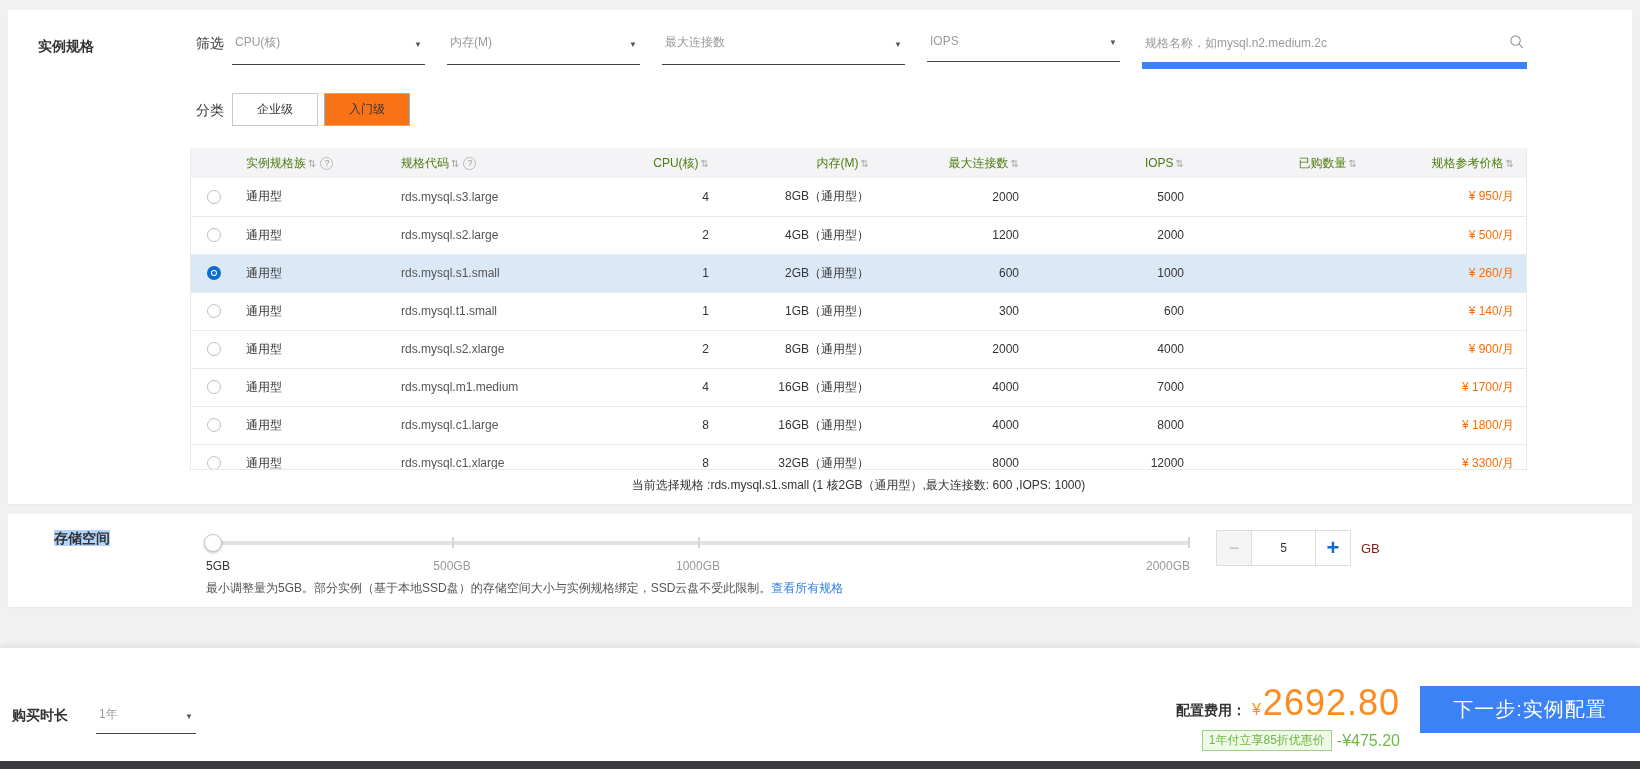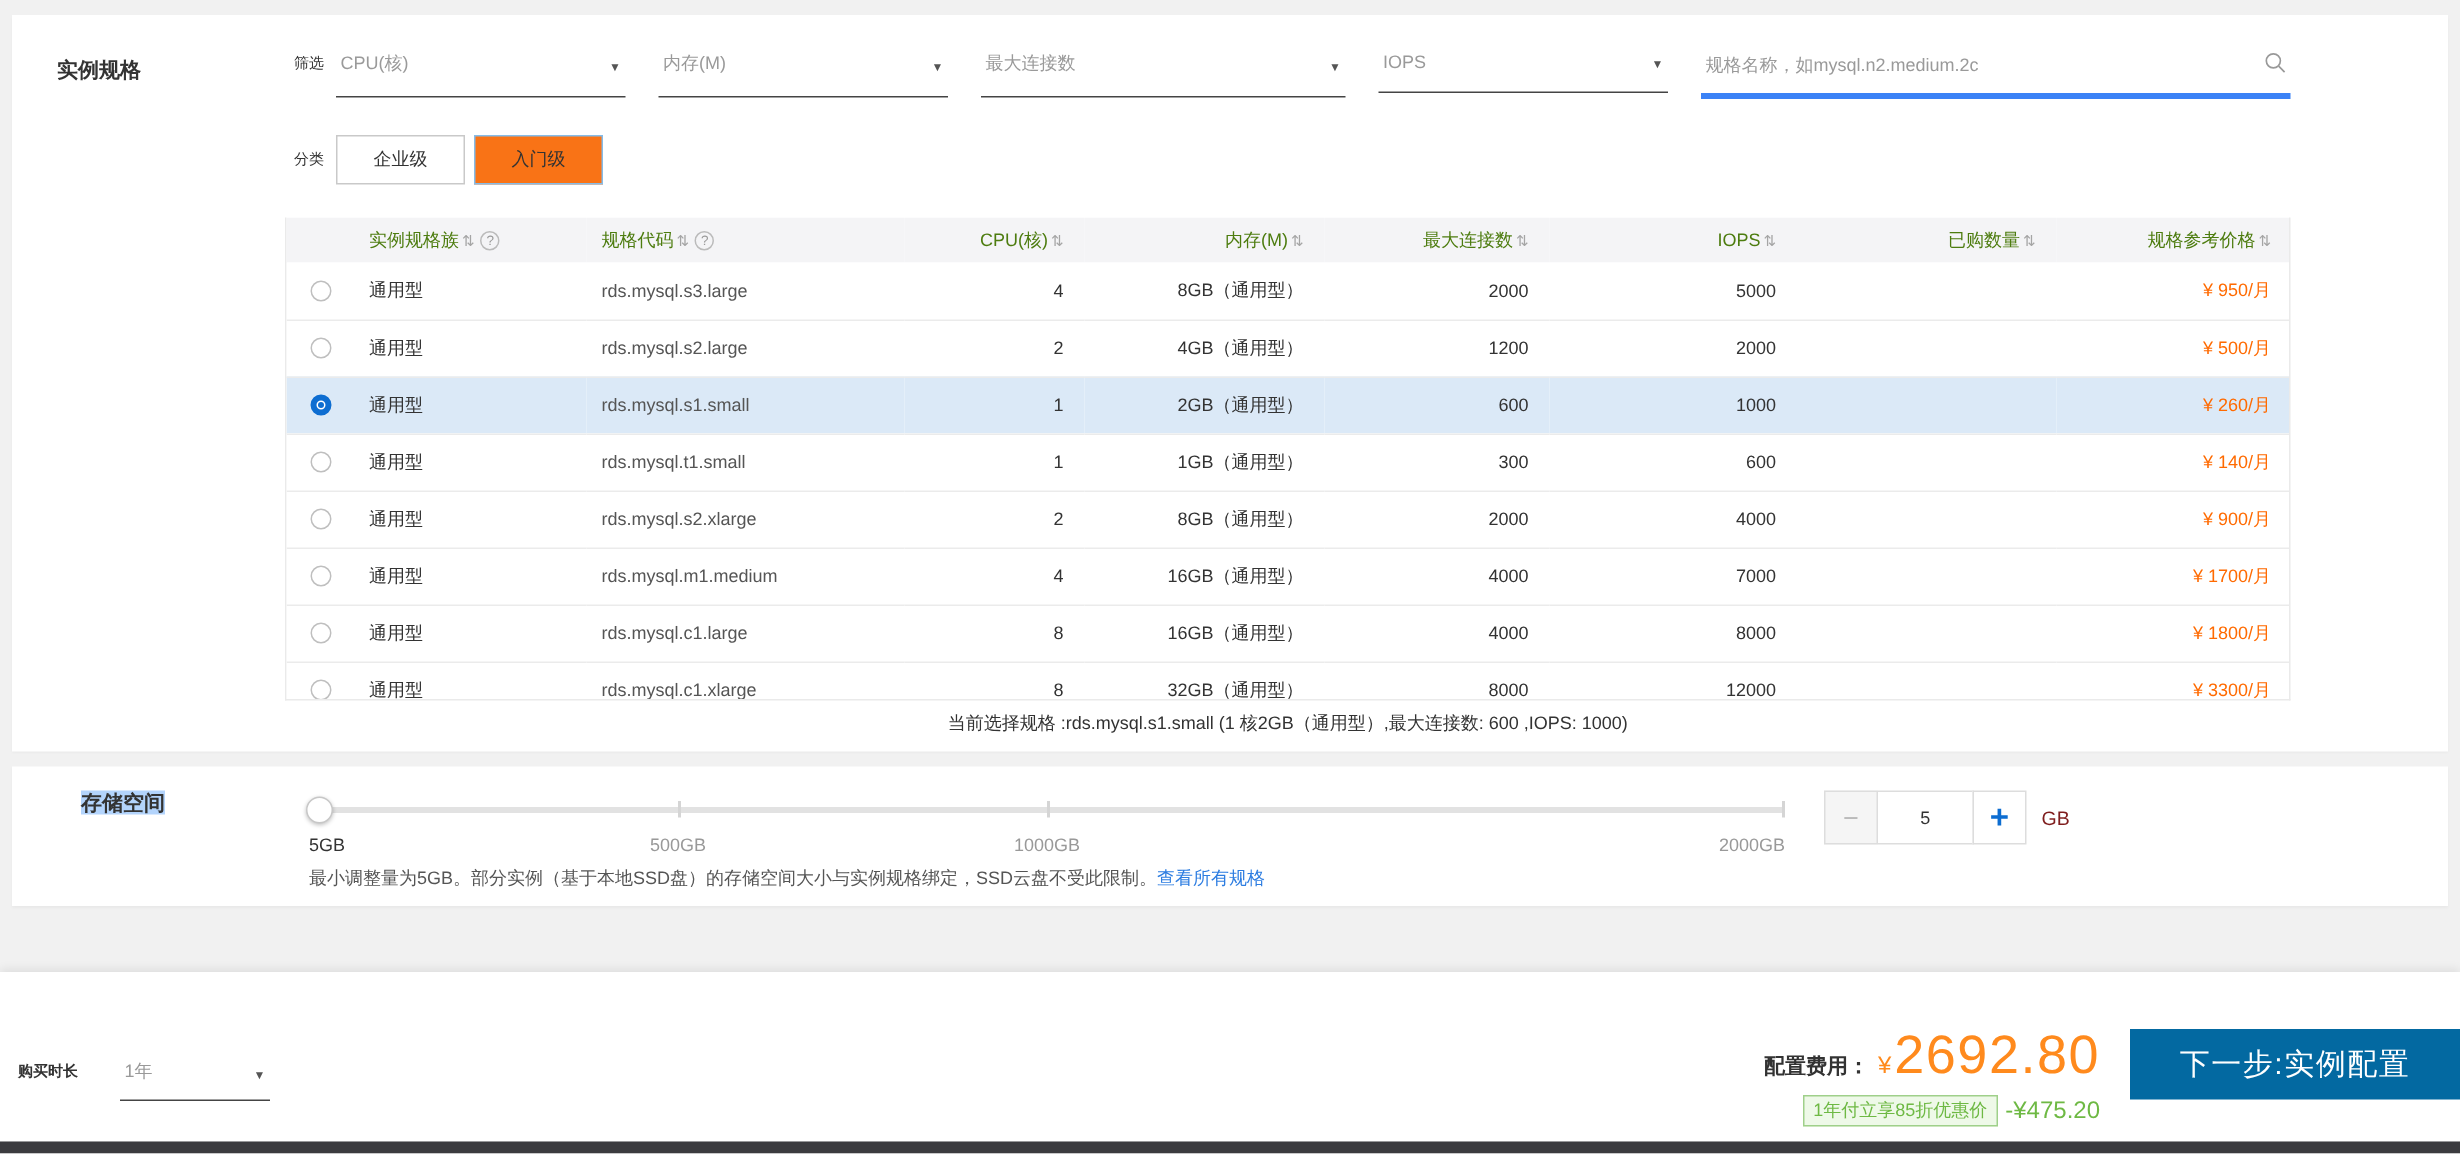--- a/index.html
+++ b/index.html
@@ -11,29 +11,29 @@
     position:relative;
   }
   .card { background:#fff; margin:10px 8px 0 8px; box-shadow:0 1px 2px rgba(0,0,0,.04); }
   .sec-row { display:flex; }
   .sec-title { width:182px; padding:4px 0 0 30px; font-size:14px; font-weight:bold; color:#333; flex:none; }
   .sec-content { width:1337px; flex:none; }
 
   
   #spec-card { padding:24px 0 10px 0; }
   .filter-row { display:flex; align-items:flex-start; }
-  .inline-label { font-size:10px; color:#333; margin:0 8px 0 6px; line-height:18px; flex:none; }
+  .inline-label { font-size:14px; color:#333; margin:0 8px 0 6px; line-height:18px; flex:none; }
   .u-select {
     border-bottom:1px solid #444; padding:0 3px 13px 3px; margin-right:22px;
     display:flex; justify-content:space-between; align-items:center;
     font-size:12px; color:#9a9a9a; cursor:pointer; flex:none;
   }
   .w1 { width:193px; } .w2 { width:193px; } .w3 { width:243px; } .w4 { width:193px; }
   .caret::after { content:"▼"; font-size:8px; color:#555; }
-  .u-search { flex:1; margin-right:0; display:flex; border-bottom:4px solid #3b82f6; padding:0 3px 10px 3px; align-items:center;gap:21px; }
+  .u-search { flex:1; margin-right:0; display:flex; border-bottom:7px solid #3b82f6; padding:0 3px 10px 3px; align-items:center;gap:21px; }
   .u-search input { border:none; outline:none; flex:1; font-size:12px; color:#333; font-family:inherit; background:transparent; }
   .u-search input::placeholder { color:#9a9a9a; }
 
   .cat-row { display:flex; align-items:center; margin-top:24px; }
   .cat-btn {
     width:86px; height:33px; line-height:31px; text-align:center; font-size:12px;
     border:1px solid #c9c9c9; background:#fff; color:#333; margin-right:6px; cursor:pointer;
   }
   .cat-btn.active { background:#f97316; border-color:#85bce8; }
 
@@ -92,21 +92,21 @@
   .duration .u-select { width:100px; color:#999; padding-bottom:10px; margin-right:0; }
   .fee-area { position:absolute; right:240px; top:34px; text-align:right; white-space:nowrap; }
   .fee-line { display:flex; align-items:baseline; justify-content:flex-end; }
   .fee-label { font-size:14px; font-weight:bold; color:#333; }
   .fee-cny { font-size:16px; color:#ff8a1d; margin:0 2px 0 6px; }
   .fee-amount { font-size:36px; color:#ff8a1d; letter-spacing:1px; }
   .discount-line { margin-top:6px; display:flex; justify-content:flex-end; align-items:center; }
   .discount-badge { background:#eef9e8; border:1px solid #9fd08a; color:#6eb944; font-size:12px; padding:1px 6px; }
   .discount-amount { color:#6eb944; font-size:16px; margin-left:5px; }
   .next-btn {
-    position:absolute; right:0; top:38px; width:220px; height:47px; background:#0369a1; border:none;
+    position:absolute; right:0; top:38px; width:220px; height:47px; background:#3b82f6; border:none;
     color:#fff; font-size:20px; font-family:inherit; cursor:pointer; letter-spacing:1px;
   }
   .bottom-strip { position:absolute; left:0; bottom:0; width:100%; height:8px; background:#3b3b3f; }
 </style>
 </head>
 <body>
 
 <div class="card" id="spec-card">
   <div class="sec-row">
     <div class="sec-title">实例规格</div>

